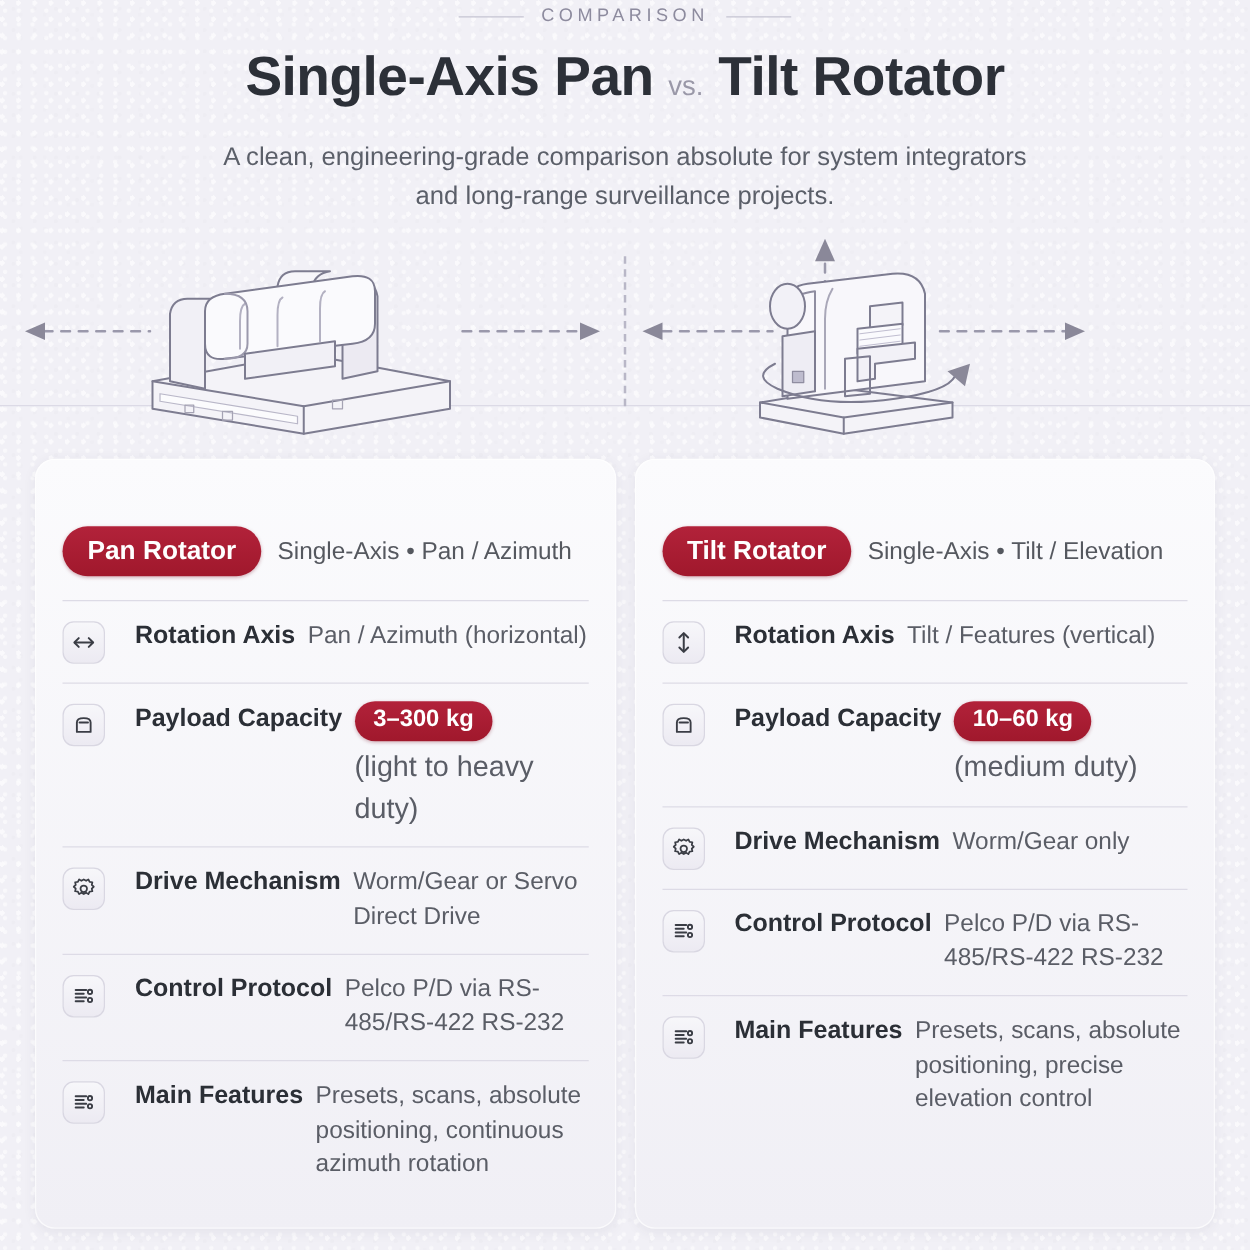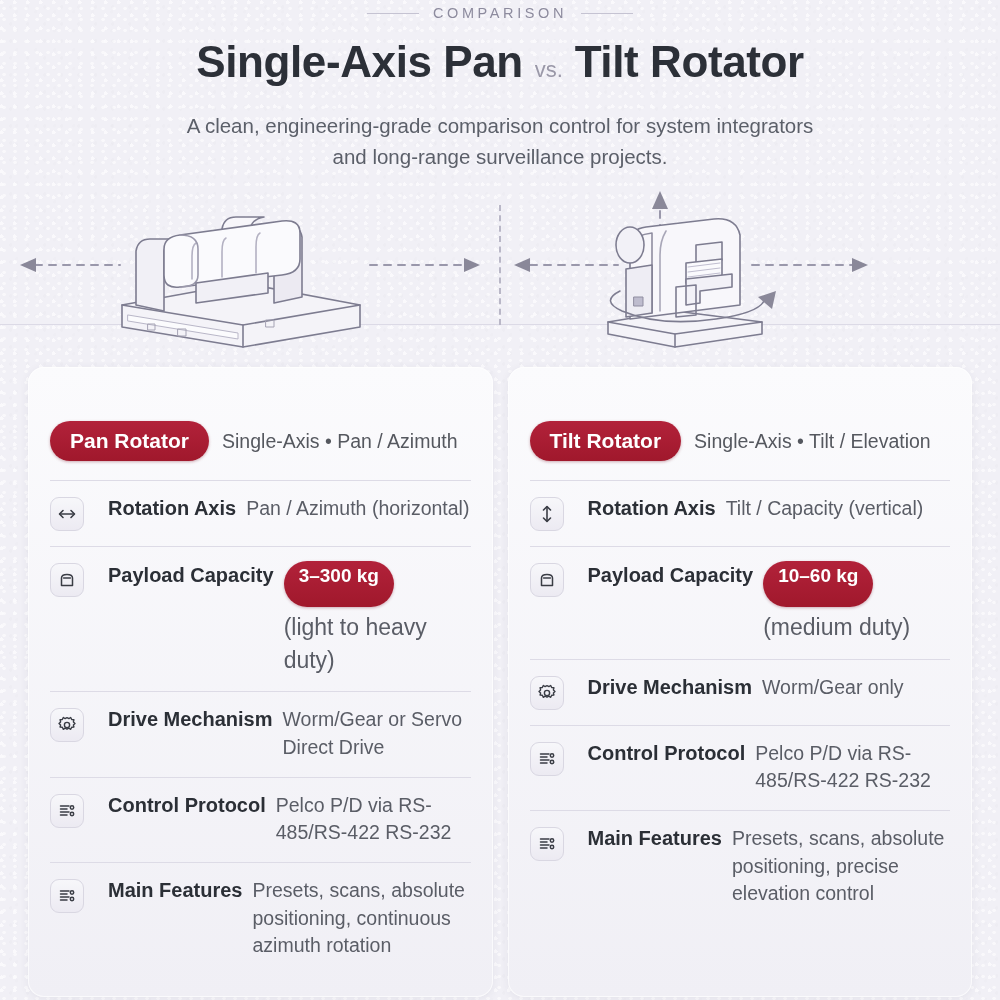--- a/index.html
+++ b/index.html
@@ -195,21 +195,21 @@
   }
   .row-value.with-badge { display: block; }
 
   .val-badge {
     display: inline-block;
     background: linear-gradient(180deg, #b2223a 0%, #a0182c 100%);
     color: #fff;
     font-size: 19px;
     font-weight: 700;
     border-radius: 999px;
-    padding: 5px 15px 20px 15px;
+    padding: 5px 15px 6px 15px;
     line-height: 1.1;
     box-shadow: 0 1px 3px rgba(120,20,40,.32);
     white-space: nowrap;
     vertical-align: baseline;
   }
   .val-note {
     display: block;
     margin-top: 4px;
     font-size: 23px;
     line-height: 1.42;
@@ -231,21 +231,21 @@
     <div class="eyebrow-rule"></div>
   </div>
 
   <h1 class="title">
     <span>Single-Axis Pan</span>
     <span class="vs">vs.</span>
     <span>Tilt Rotator</span>
   </h1>
 
   <div class="subtitle">
-    <span class="l1">A clean, engineering-grade comparison control for system integrators</span>
+    <span class="l1">A clean, engineering-grade comparison absolute for system integrators</span>
     <span class="l2">and long-range surveillance projects.</span>
   </div>
 
   <div class="illus">
     <div class="ground"></div>
     <div class="vdivider"></div>
 
     <div class="illus-half left">
       <svg width="500" height="175" viewBox="0 0 500 175" fill="none">
         <g stroke="#7d7c90" stroke-width="1.6" stroke-linejoin="round" stroke-linecap="round">
@@ -417,21 +417,21 @@
       <div class="row">
         <span class="row-icon">
           <svg width="20" height="20" viewBox="0 0 20 20" fill="none" stroke="#3a3d45" stroke-width="1.6" stroke-linecap="round" stroke-linejoin="round">
             <line x1="10" y1="3" x2="10" y2="17"></line>
             <polyline points="6.5,6 10,2.5 13.5,6"></polyline>
             <polyline points="6.5,14 10,17.5 13.5,14"></polyline>
           </svg>
         </span>
         <div class="row-body">
           <span class="row-label">Rotation Axis</span>
-          <span class="row-value">Tilt / Capacity (vertical)</span>
+          <span class="row-value">Tilt / Features (vertical)</span>
         </div>
       </div>
 
       <div class="divider"></div>
       <div class="row badge-row">
         <span class="row-icon">
           <svg width="20" height="20" viewBox="0 0 20 20" fill="none" stroke="#3a3d45" stroke-width="1.5" stroke-linecap="round" stroke-linejoin="round">
             <path d="M4.5 8 q0-3.5 5.5-3.5 T15.5 8 v7.5 h-11 Z"></path>
             <path d="M6.6 8 h6.8"></path>
           </svg>

